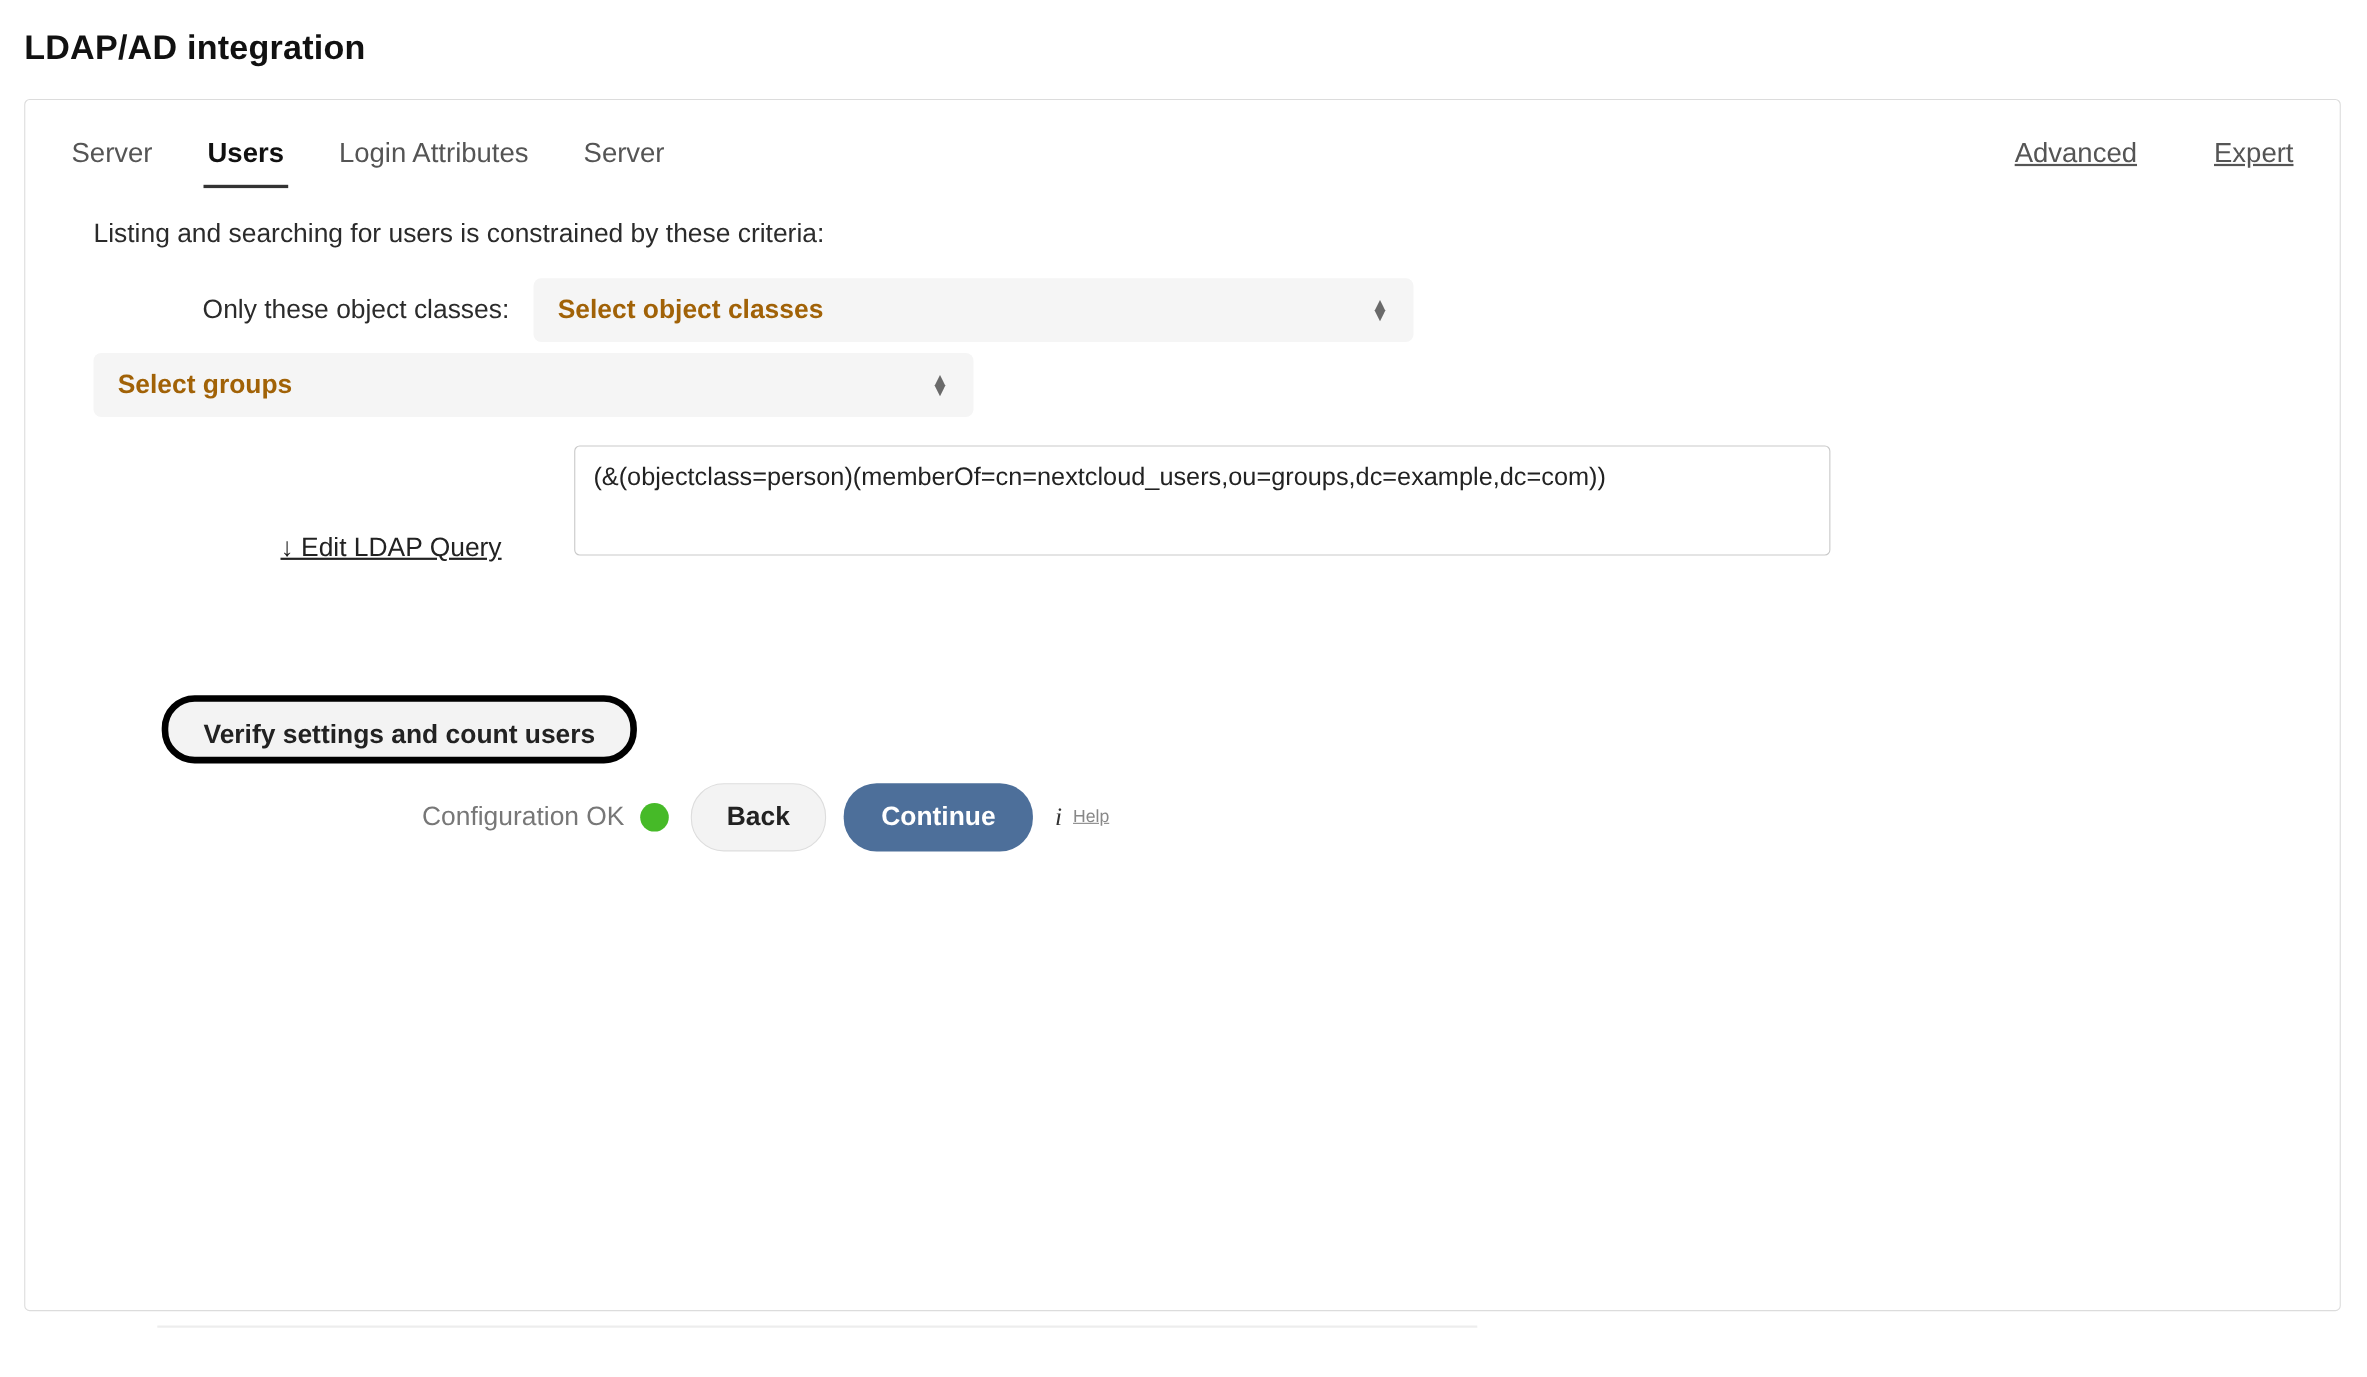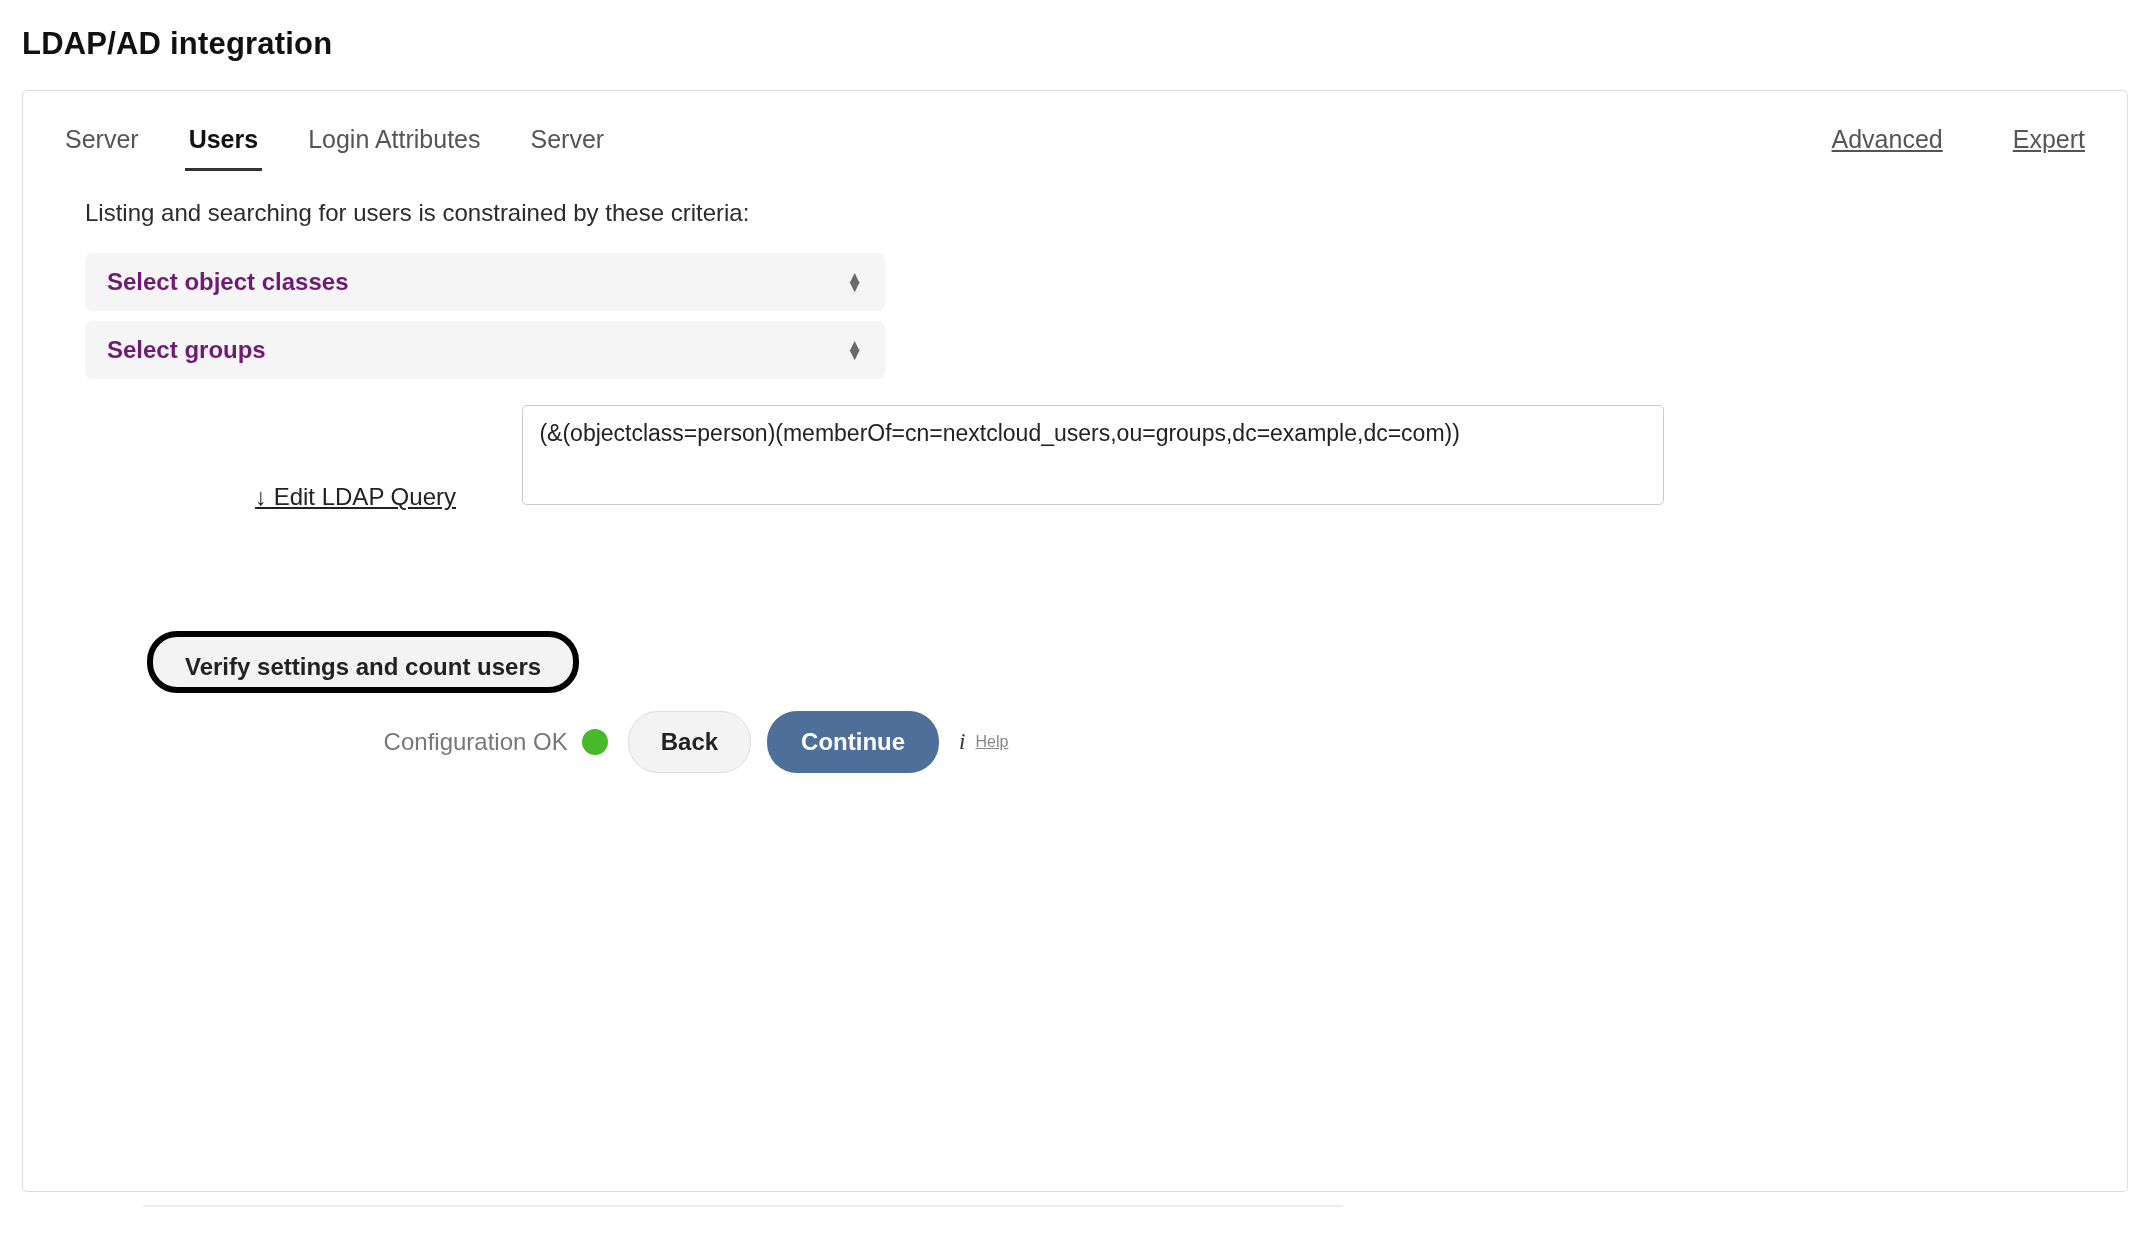--- a/index.html
+++ b/index.html
@@ -90,21 +90,21 @@
     border-radius: 7px;
     display: flex;
     align-items: center;
     padding: 0 22px;
     position: relative;
     cursor: pointer;
   }
   .multiselect .ms-placeholder {
     font-size: 24px;
     font-weight: bold;
-    color: #701a75;
+    color: #a16207;
   }
   .ms-arrows {
     position: absolute;
     right: 22px;
     top: 50%;
     transform: translateY(-50%);
     display: flex;
     flex-direction: column;
     align-items: center;
     line-height: 0.55;
@@ -242,20 +242,21 @@
         <div class="tab">Advanced</div>
         <div class="tab">Expert</div>
       </div>
     </div>
 
     <div class="content">
 
       <div class="intro">Listing and searching for users is constrained by these criteria:</div>
 
       <div class="field-row">
+        <div class="field-label">Only these object classes:</div>
         <div class="multiselect">
           <span class="ms-placeholder">Select object classes</span>
           <span class="ms-arrows">
             <span>▲</span>
               <span>▼</span>
           </span>
         </div>
       </div>
 
 

